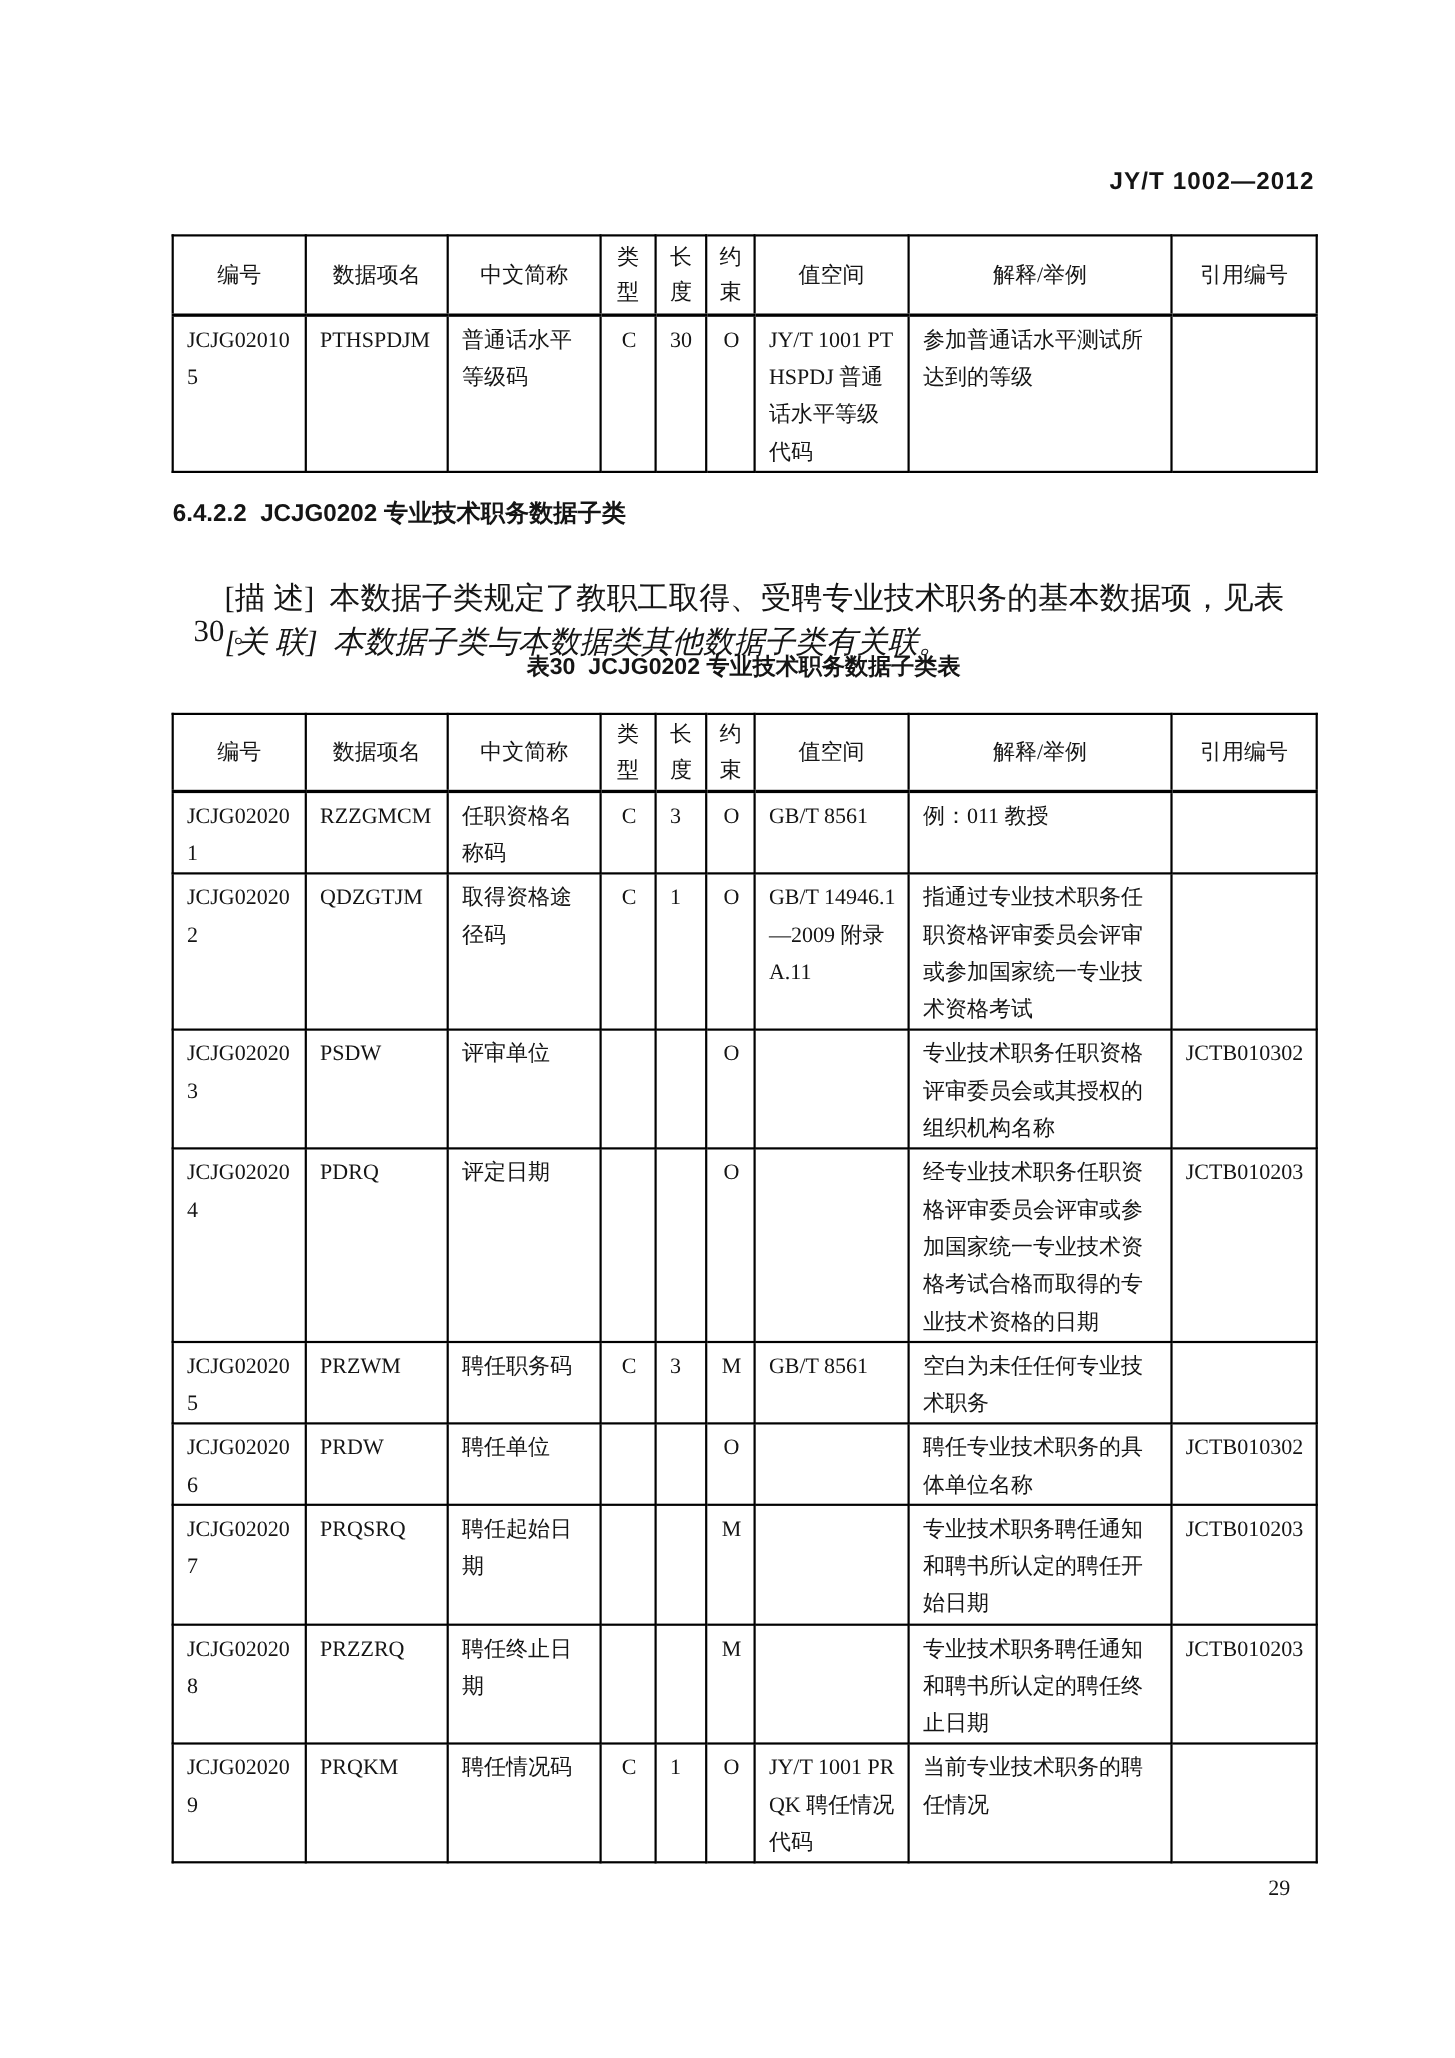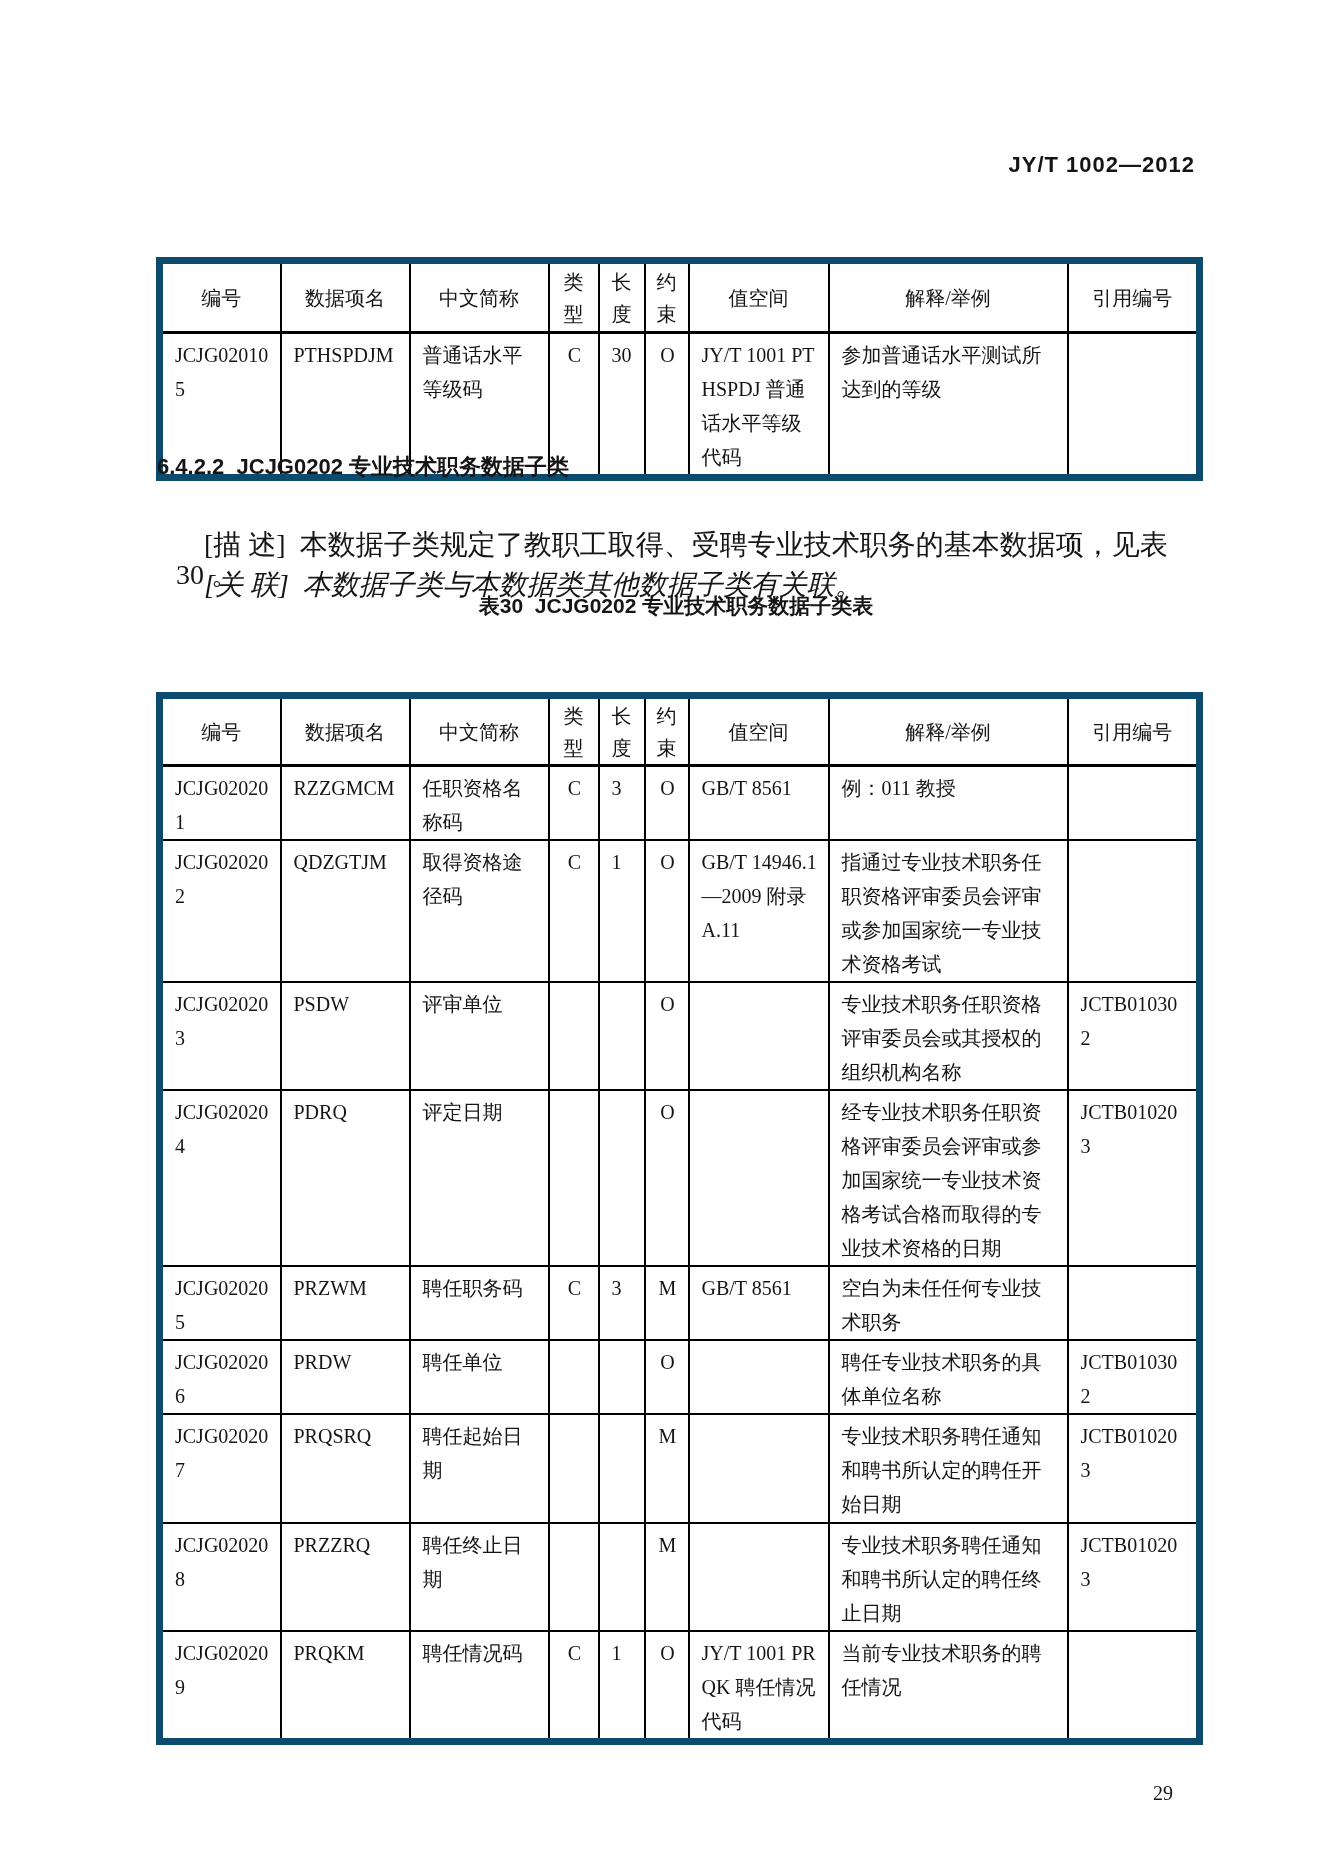--- a/index.html
+++ b/index.html
@@ -14,22 +14,21 @@
   }
   .doc-code {
     position:absolute; top:152px; right:128px;
     font-family:"Liberation Sans","DejaVu Sans",sans-serif;
     font-weight:bold; font-size:22px; letter-spacing:1px;
     white-space:pre;
   }
   
   .dtable {
     border-collapse:collapse; table-layout:fixed; width:1040px;
-    border:7px solid #0c4a6e;
-    margin-top:44px;
+    border:2px solid #0c4a6e;
   }
   .dtable th, .dtable td {
     border:2px solid #000;
     font-size:20px; line-height:34px;
     vertical-align:top;
     padding:4px 10px 0 12px;
     word-break:break-all;
     white-space:pre-wrap;
     overflow:hidden;
   }
@@ -72,21 +71,21 @@
   .para-rel  { top:540px;font-style:italic; }
   .plabel { margin-right:14px; }
   .caption30 {
     position:absolute; left:156px; top:592px; width:1040px;
     text-align:center;
     font-family:"Liberation Sans","DejaVu Sans",sans-serif;
     font-weight:bold; font-size:21px;
     white-space:pre-wrap;
   }
   .page-num {
-    position:absolute; top:1782px; right:150px;
+    position:absolute; top:1706px; right:150px;
     font-size:20px;
   }
 </style>
 </head>
 <body>
 
 <div class="page">
 
   <div class="doc-code">JY/T 1002—2012</div>
 

